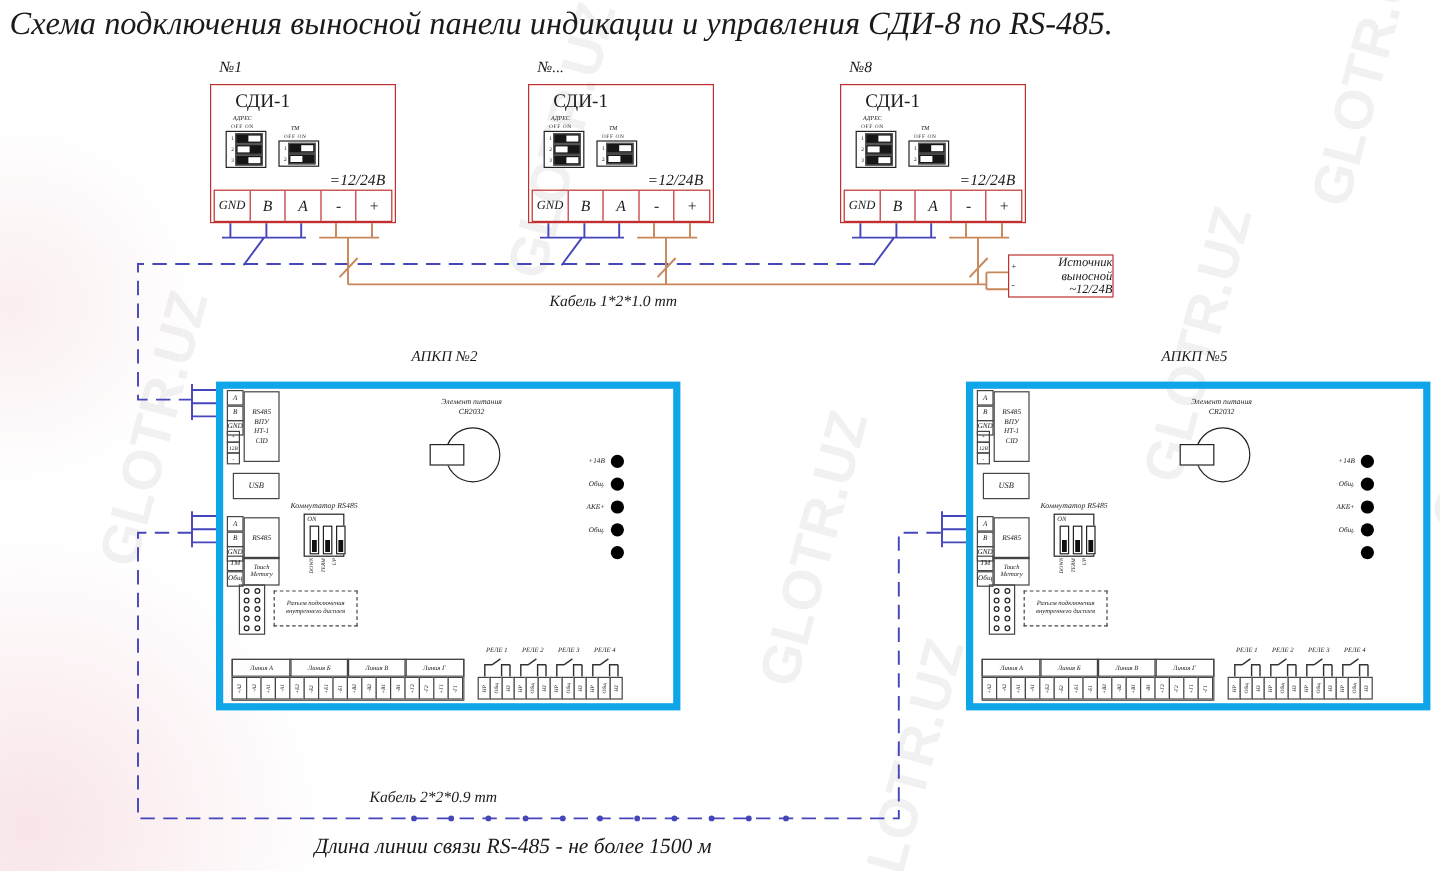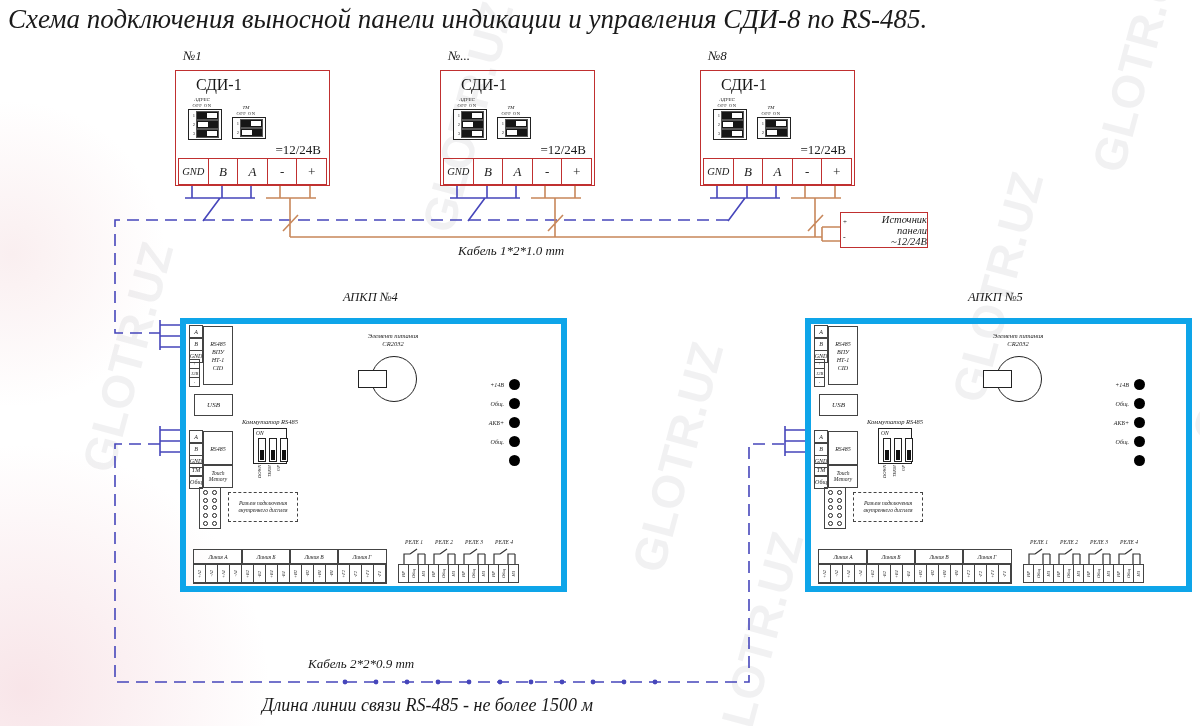--- a/index.html
+++ b/index.html
@@ -39,21 +39,21 @@
   .dip-rows{border:1px solid #222;padding:1px;background:#fdfdfd;width:30px;margin-left:4px}
   .dip-row{display:flex;align-items:center;height:9px}
   .dip-num{font-size:4.5px;width:5px;text-align:right;margin-right:1px}
   .dip-slot{width:21px;height:7px;background:#161616;position:relative;border:.5px solid #555}
   .dip-knob{position:absolute;top:.5px;width:10px;height:5.5px;background:#fff}
   .addr-dip .dip-row:nth-child(1) .dip-knob{right:1px}
   .addr-dip .dip-row:nth-child(2) .dip-knob{left:1px}
   .addr-dip .dip-row:nth-child(3) .dip-knob{right:1px}
   .term-dip .dip-row:nth-child(1) .dip-knob{right:1px}
   .term-dip .dip-row:nth-child(2) .dip-knob{left:1px}
-  .sdi-voltage{position:absolute;right:8px;top:71px;font-size:13px}
+  .sdi-voltage{position:absolute;right:8px;top:71px;font-style:italic;font-size:13px}
   .sdi-strip{position:absolute;left:2px;right:2px;top:87px;height:25px;border:1.3px solid #c03030;display:flex}
   .sdi-cell{flex:1;border-left:1.3px solid #c03030;display:flex;align-items:center;justify-content:center;
             font-style:italic;font-size:13px}
   .sdi-cell:first-child{border-left:none;font-size:10.5px}
 
   
   .psu{position:absolute;left:840px;top:212px;width:86px;height:34px;border:1.3px solid #c03030;
        display:flex;flex-direction:column;align-items:flex-end;justify-content:center;
        font-style:italic;font-size:10.5px;line-height:11px;text-align:center}
   .psu-plus{position:absolute;left:843px;top:218px;font-size:7px}
@@ -361,33 +361,33 @@
   <div class="sdi-cell">-</div>
 
   <div class="sdi-cell">+</div>
 </div>
     </div>
   </div>
 </div>
 
 <div class="psu">
   <div>Источник</div>
-  <div>панели</div>
+  <div>выносной</div>
   <div>~12/24В</div>
 </div>
 <div class="psu-plus">+</div>
 <div class="psu-minus">-</div>
 
 <div class="lbl" style="left:458px;top:243px">Кабель  1*2*1.0 mm</div>
 <div class="lbl" style="left:308px;top:656px">Кабель  2*2*0.9 mm</div>
 <div class="lbl" style="left:262px;top:695px;font-size:18px">Длина линии связи RS-485 -  не более 1500 м</div>
 
 <div class="apkp-holder">
   <div class="apkp-unit">
-    <div class="apkp-title">АПКП №4</div>
+    <div class="apkp-title">АПКП №2</div>
     <div class="apkp-box">
 
       <div class="p1-col">
   <div class="prow">A</div>
 
   <div class="prow">B</div>
 
   <div class="prow">GND</div>
 </div>
       <div class="p1-aux">

